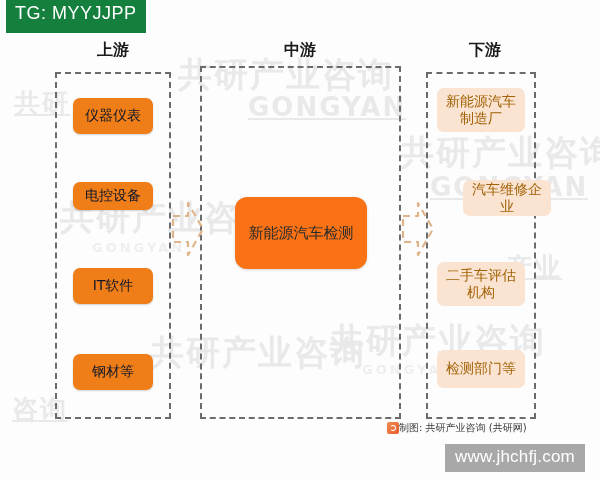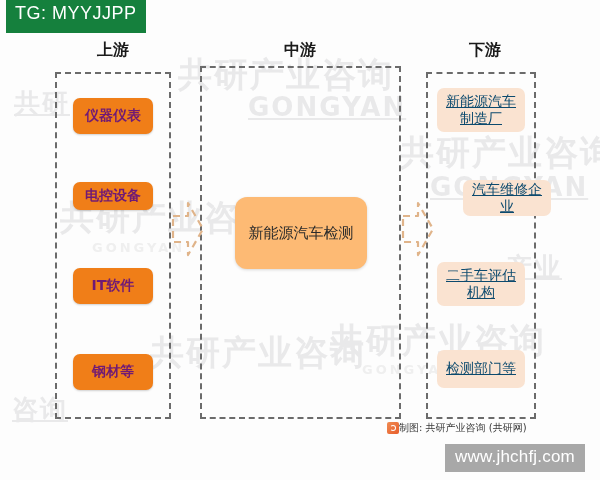--- a/index.html
+++ b/index.html
@@ -86,40 +86,39 @@
     display: flex;
     align-items: center;
     justify-content: center;
     text-align: center;
     line-height: 1.22;
     z-index: 15;
     font-family: "DejaVu Sans", sans-serif;
   }
   .node.up {
     background: #f07e18;
-    color: #701a75;
+    color: #0f172a;
     border-radius: 7px;
     font-size: 14px;
-    font-weight: bold;
+    font-weight: normal;
     box-shadow: 0 1px 2px rgba(0,0,0,0.18);
   }
   .node.mid {
-    background: #fdba74;
+    background: #f97316;
     color: #2b2b2b;
     border-radius: 12px;
     font-size: 15px;
     box-shadow: 0 1px 3px rgba(0,0,0,0.15);
   }
   .node.down {
     background: #fae3d1;
-    color: #0c4a6e;
+    color: #a16207;
     border-radius: 7px;
     font-size: 14px;
     padding: 0 6px;
-    text-decoration: underline;
   }
 
   
   .chevron {
     position: absolute;
     z-index: 18;
   }
 
   
   #footer {

